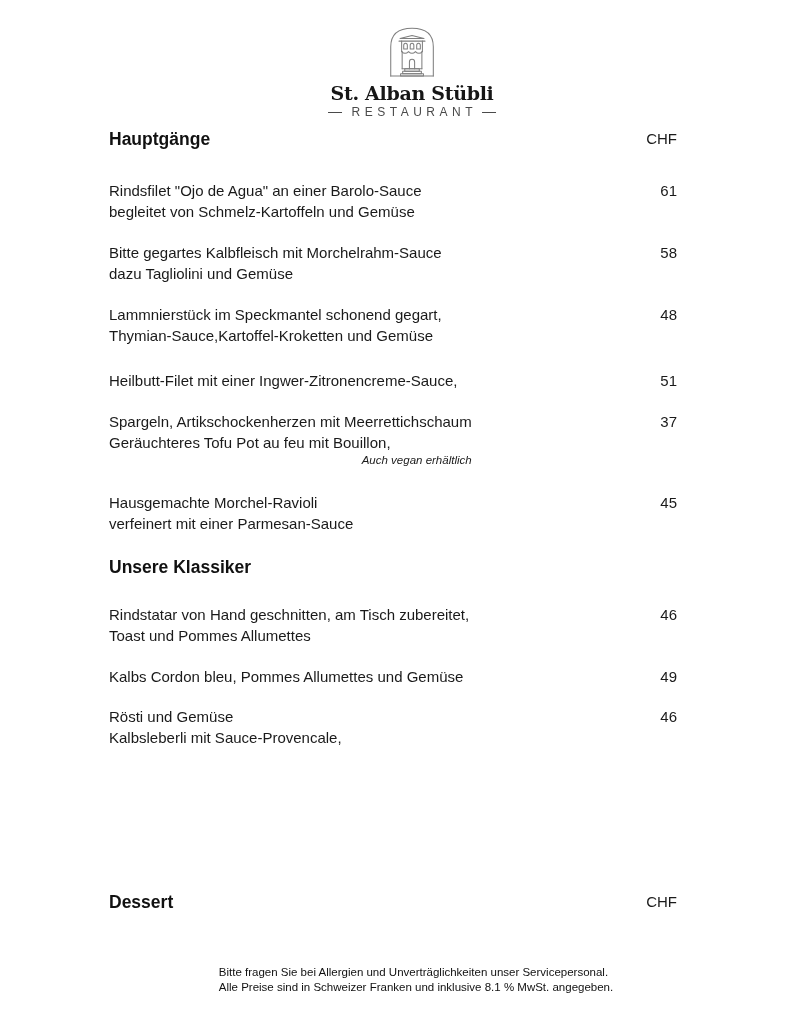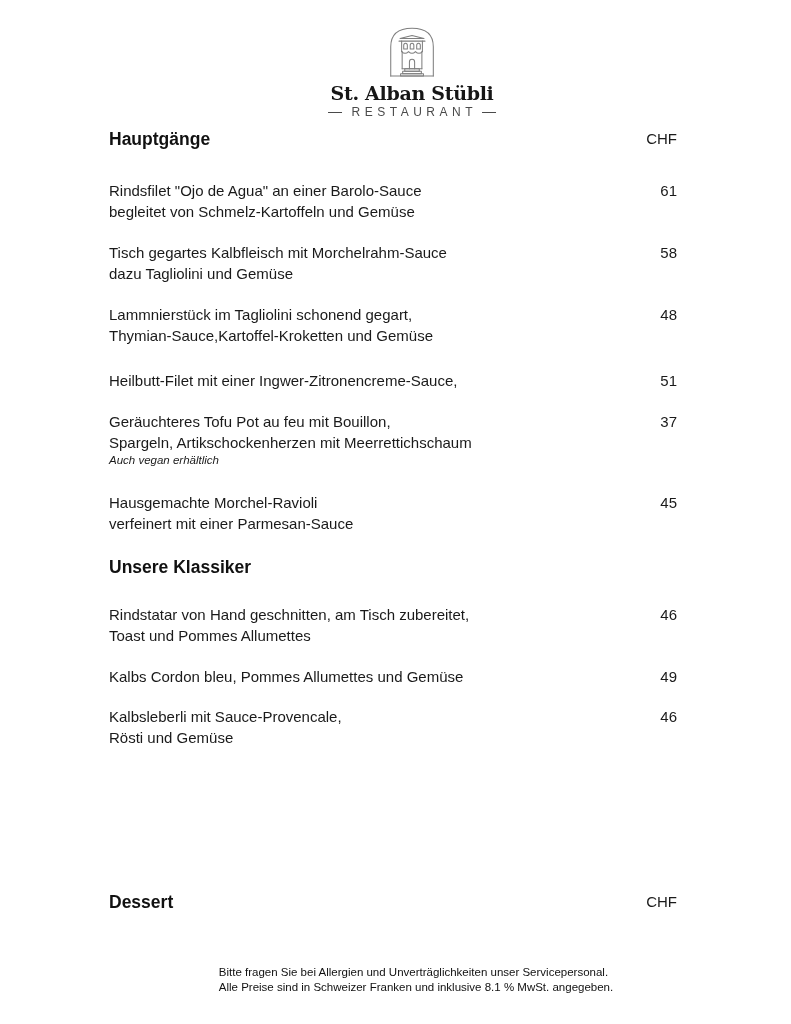--- a/index.html
+++ b/index.html
@@ -78,20 +78,21 @@
     display: flex;
     justify-content: space-between;
     align-items: flex-start;
   }
   .item-text { font-size: 15px; line-height: 21px; }
   .item-note {
     font-size: 11.5px;
     font-style: italic;
     line-height: 15px;
     color: #1a1a1a;
+    text-align: right;
   }
   .price {
     font-size: 15px;
     line-height: 21px;
     text-align: right;
     flex: 0 0 auto;
   }
 
   
   .footer {
@@ -154,45 +155,45 @@
     <div class="item" style="margin-top:32px">
       <div class="item-text">
         <div>Rindsfilet "Ojo de Agua"  an einer Barolo-Sauce</div>
         <div>begleitet von Schmelz-Kartoffeln und Gemüse</div>
       </div>
       <div class="price">61</div>
     </div>
 
     <div class="item" style="margin-top:20px">
       <div class="item-text">
-        <div>Tisch gegartes Kalbfleisch mit Morchelrahm-Sauce</div>
+        <div>Bitte gegartes Kalbfleisch mit Morchelrahm-Sauce</div>
         <div>dazu Tagliolini und Gemüse</div>
       </div>
       <div class="price">58</div>
     </div>
 
     <div class="item" style="margin-top:20px">
       <div class="item-text">
-        <div>Lammnierstück im Tagliolini schonend gegart,</div>
+        <div>Lammnierstück im Speckmantel schonend gegart,</div>
         <div>Thymian-Sauce,Kartoffel-Kroketten und Gemüse</div>
       </div>
       <div class="price">48</div>
     </div>
 
     <div class="item" style="margin-top:24px">
       <div class="item-text">
         <div>Heilbutt-Filet mit einer Ingwer-Zitronencreme-Sauce,</div>
       </div>
       <div class="price">51</div>
     </div>
 
     <div class="item" style="margin-top:20px">
       <div class="item-text">
+        <div>Spargeln, Artikschockenherzen mit Meerrettichschaum</div>
         <div>Geräuchteres Tofu Pot au feu mit Bouillon,</div>
-        <div>Spargeln, Artikschockenherzen mit Meerrettichschaum</div>
         <div class="item-note">Auch vegan erhältlich</div>
       </div>
       <div class="price">37</div>
     </div>
 
     <div class="item" style="margin-top:24px">
       <div class="item-text">
         <div>Hausgemachte Morchel-Ravioli</div>
         <div>verfeinert mit einer Parmesan-Sauce</div>
       </div>
@@ -214,22 +215,22 @@
 
     <div class="item" style="margin-top:20px">
       <div class="item-text">
         <div>Kalbs Cordon bleu, Pommes Allumettes und Gemüse</div>
       </div>
       <div class="price">49</div>
     </div>
 
     <div class="item" style="margin-top:19px">
       <div class="item-text">
+        <div>Rösti und Gemüse</div>
         <div>Kalbsleberli mit Sauce-Provencale,</div>
-        <div>Rösti und Gemüse</div>
       </div>
       <div class="price">46</div>
     </div>
 
     <div class="heading-row" style="margin-top:145px">
       <h2 class="heading">Dessert</h2>
       <span class="chf">CHF</span>
     </div>
 
   </div>

